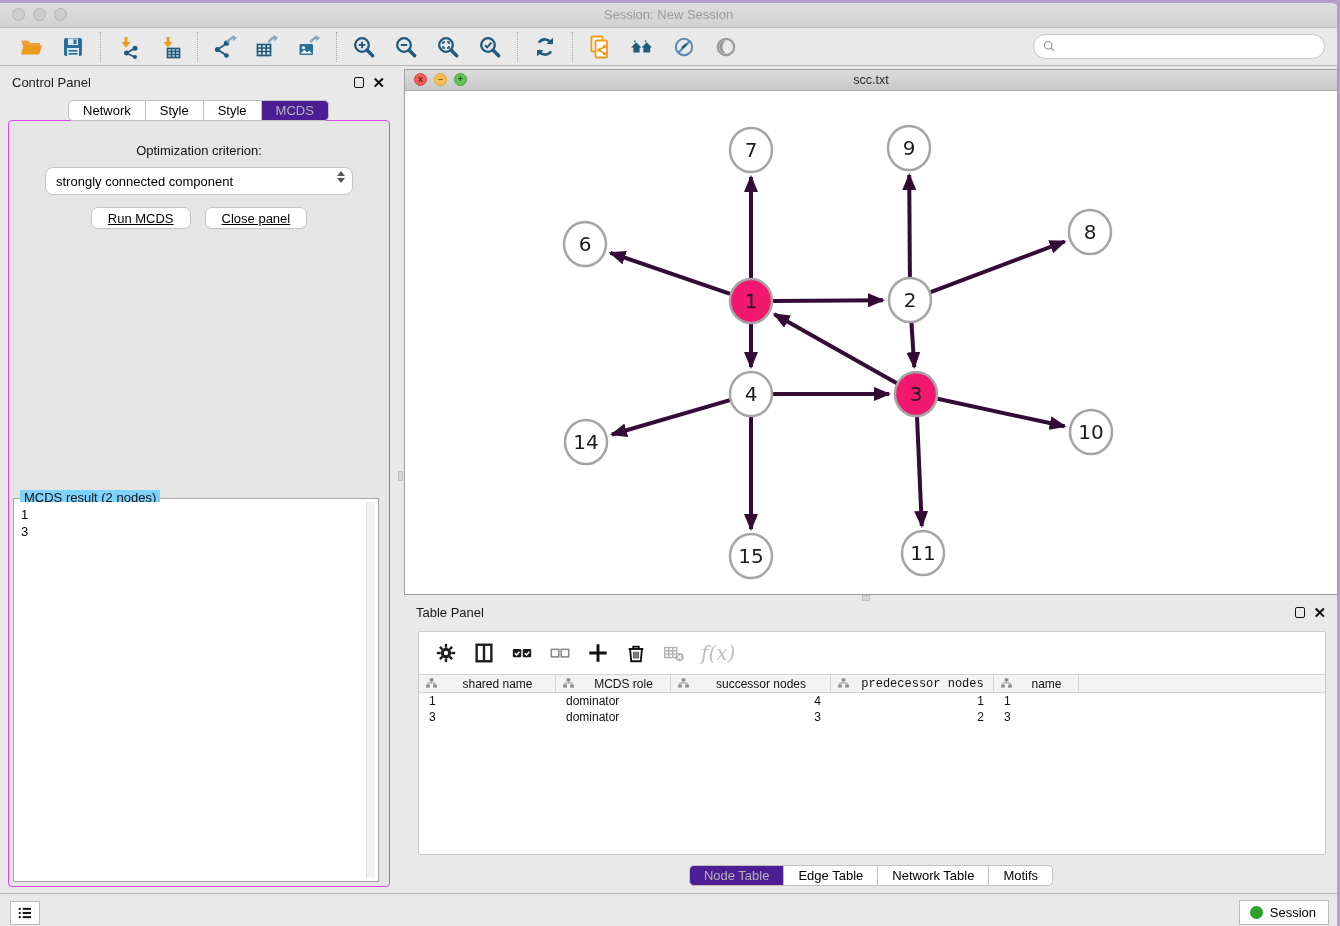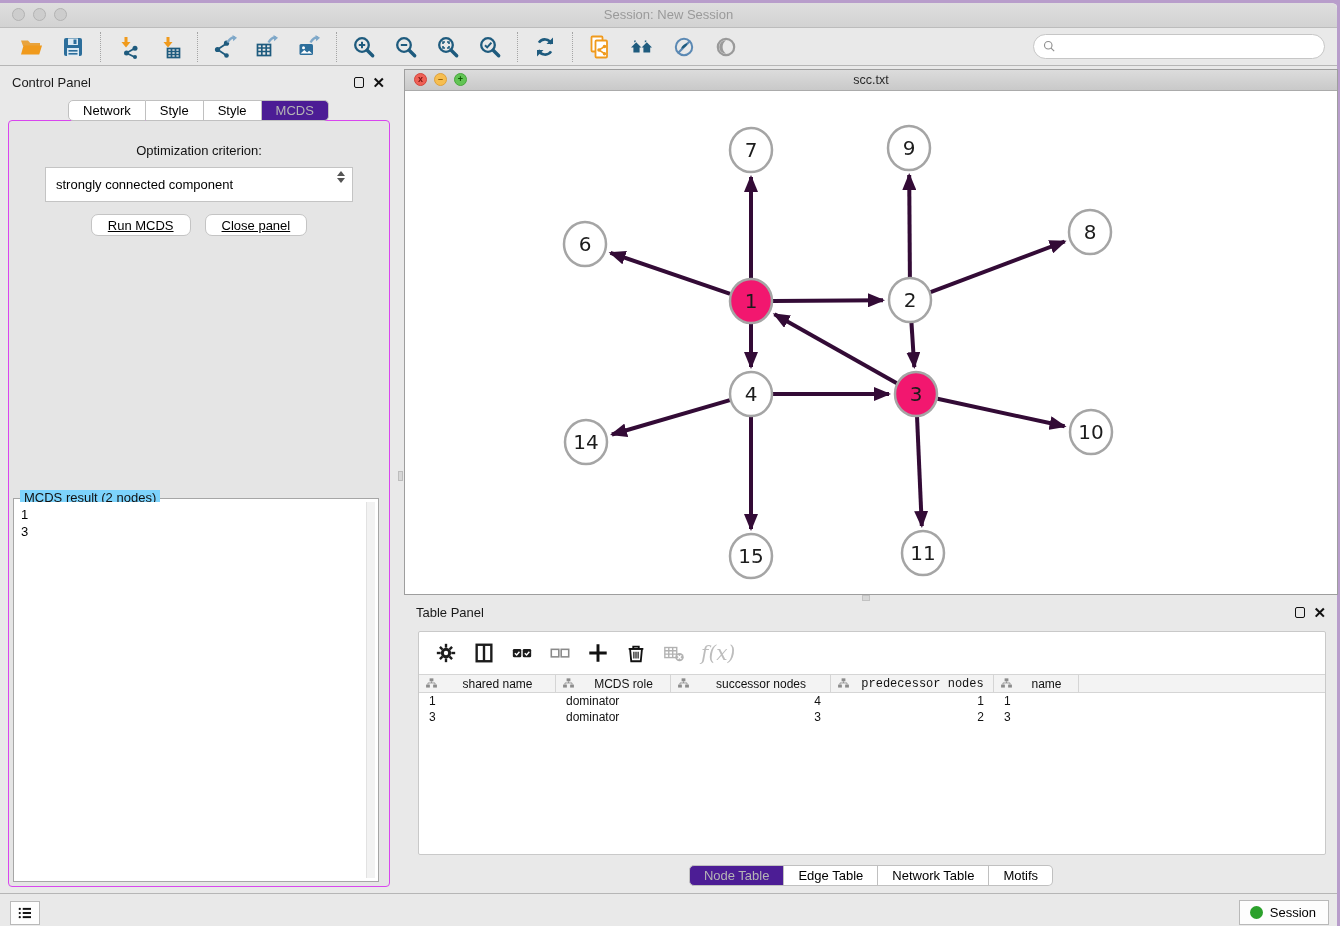--- a/index.html
+++ b/index.html
@@ -36,22 +36,22 @@
   .control-panel { position:absolute; left:0; top:66px; width:397px; height:818px;padding-left:7px; }
   .cp-tabs { position:absolute; top:31px; left:0; right:0; display:flex; justify-content:center; z-index:2; }
   .tab { height:21px; line-height:19px; padding:0 14px; font-size:13px; background:#ffffff;
     border:1px solid #c0c0c0; border-left:none; cursor:pointer; color:#000; }
   .tab:first-child { border-left:1px solid #c0c0c0; border-radius:5px 0 0 5px; }
   .tab:last-child { border-radius:0 5px 5px 0; }
   .tab.active { background:#4c1d95; color:#b5b5b5; }
   .cp-content { position:absolute; top:51px; left:8px; right:7px; bottom:0;
     background:#e5e5e5; border:1px solid #d946ef; border-radius:4px; }
   .opt-label { margin-top:22px; text-align:center; font-size:13px; color:#111; }
-  .dropdown { position:relative; margin:9px auto 0 auto; width:308px; height:35px; background:#fff;
-    border:1px solid #c4c4c4; border-radius:0; font-size:13px; display:flex; align-items:center;
+  .dropdown { position:relative; margin:9px auto 0 auto; width:308px; height:28px; background:#fff;
+    border:1px solid #c4c4c4; border-radius:8px; font-size:13px; display:flex; align-items:center;
     padding:0 22px 0 10px; cursor:pointer; }
   .stepper { position:absolute; right:7px; top:3px; display:flex; flex-direction:column; gap:2px; }
   .stepper i { width:0; height:0; border-left:4px solid transparent; border-right:4px solid transparent; display:block; }
   .stepper i.up { border-bottom:5px solid #555; }
   .stepper i.down { border-top:5px solid #555; }
   .btn-row { display:flex; justify-content:center; gap:14px; margin-top:12px; }
   .mac-btn { height:22px; padding:0 16px; background:#fff; border:1px solid #c4c4c4; border-radius:7px;
     font-size:13px; font-family:"Liberation Sans",sans-serif; cursor:pointer; color:#000;text-decoration:underline; }
   .result-box { position:absolute; left:4px; right:10px; top:377px; bottom:4px;
     border:1px solid #a6a6a6; background:#fff; }

